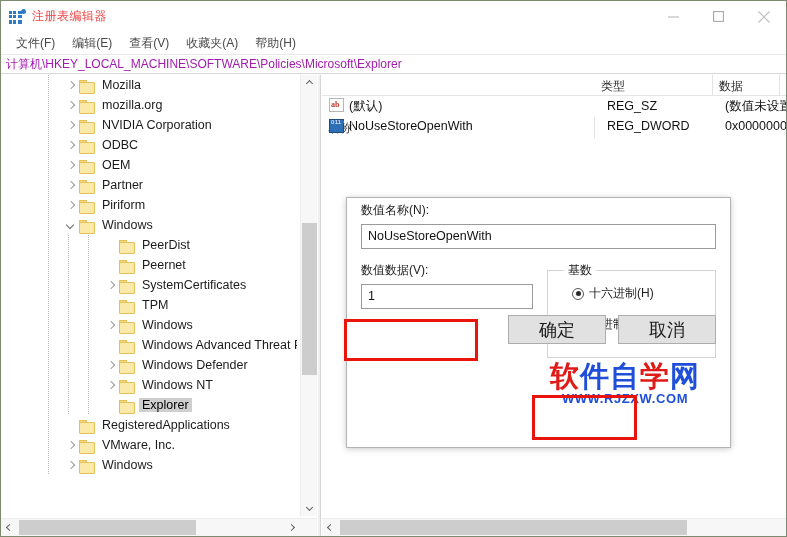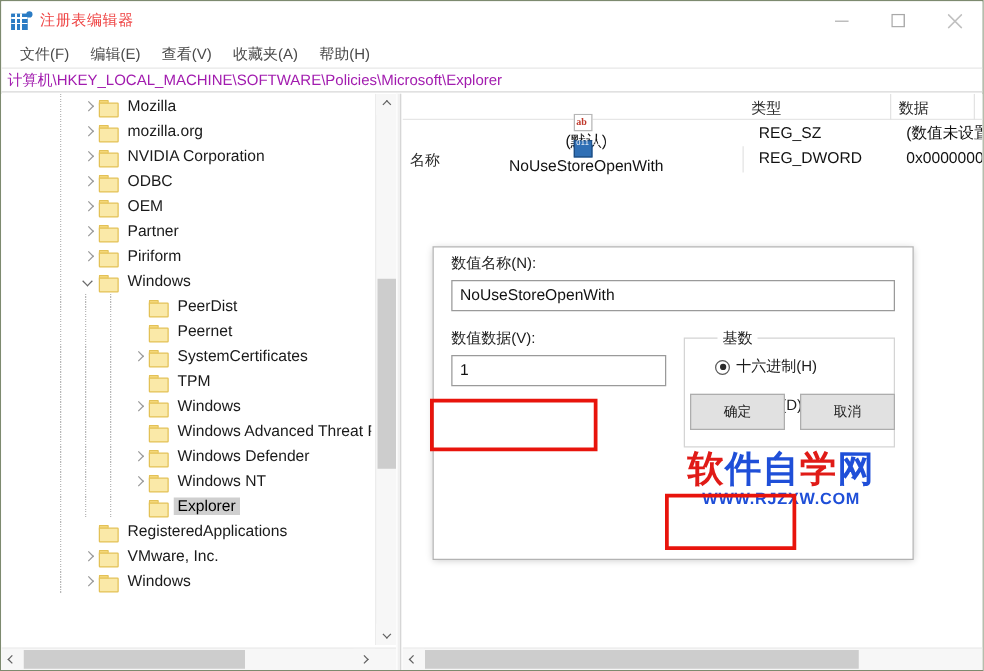--- a/index.html
+++ b/index.html
@@ -173,21 +173,21 @@
     position: absolute; left: 0; top: 0; width: 464px; height: 21px;
     display: flex; background: #ffffff; border-bottom: 1px solid #e6e6e6;
   }
   .lv-head .col {
     font-size: 12px; color: #2a2a2a; padding: 3px 0 0 6px;
     border-right: 1px solid #e3e3e3; height: 21px; overflow: hidden; white-space: nowrap;
   }
   .lv-body { position: absolute; left: 0; top: 21px; width: 464px; }
   .lv-row { height: 20px; display: flex; align-items: center; font-size: 12.5px; color: #111; }
   .lv-cell { overflow: hidden; white-space: nowrap; padding-left: 6px; }
-  .lv-cell.name { display: flex; align-items: center; padding-left: 15px; flex-direction: column; }
+  .lv-cell.name { display: flex; padding-left: 7px; }
   .vicon { width: 15px; height: 14px; margin-right: 5px; flex:none; position: relative; }
   .vicon.ab {
     background: #ffffff; border: 1px solid #b6b6b6;
   }
   .vicon.ab span {
     position: absolute; left: 1px; top: 0px; font-size: 8px; color:#c0392b;
     font-family: "Liberation Serif", serif; font-weight: bold; line-height: 12px;
   }
   .vicon.dw {
     background: #2f6fb5; border: 1px solid #1e4c80;
@@ -218,41 +218,41 @@
     font-size: 12.5px; color:#111; padding: 0 6px; line-height: 23px;
   }
   .row2 { display: flex; margin-top: 13px; }
   .col-val { width: 172px; }
   .txtin.small { width: 172px; }
   .group {
     width: 185px; margin-left: 14px; margin-top: 8px; height: 88px;
     border: 1px solid #d4d4d4; position: relative;
   }
   .group-legend {
-    position: absolute; left: 26px; top: -9px; background: #ffffff;
+    position: absolute; left: 16px; top: -9px; background: #ffffff;
     padding: 0 4px; font-size: 12px; color:#1c1c1c;
   }
   .radio-row {
     display:flex; align-items:center; font-size:12px; color:#1c1c1c;
     padding-left: 24px; margin-top: 14px;
   }
   .radio {
     width: 12px; height: 12px; border-radius: 50%; border: 1px solid #5a5a5a;
     margin-right: 5px; position: relative; background:#fff; flex:none;
   }
   .radio.on:after {
     content:""; position:absolute; left:2.5px; top:2.5px; width:5px; height:5px;
     border-radius:50%; background:#2a2a2a;
   }
   .dlg-buttons {
     position: absolute; right: 14px; bottom: 14px; display: flex; gap: 12px;
   }
   .btn {
-    width: 76px; height: 29px; border: 1px solid #adadad; background: #e1e1e1;
-    font-size: 11px; color: #1c1c1c; display: flex; align-items: center;
+    width: 98px; height: 29px; border: 1px solid #adadad; background: #e1e1e1;
+    font-size: 18px; color: #1c1c1c; display: flex; align-items: center;
     justify-content: center;
   }
 
   
   .redbox {
     position: absolute; border: 3px solid #e8140c; pointer-events: none;
   }
 
   
   .wm {

